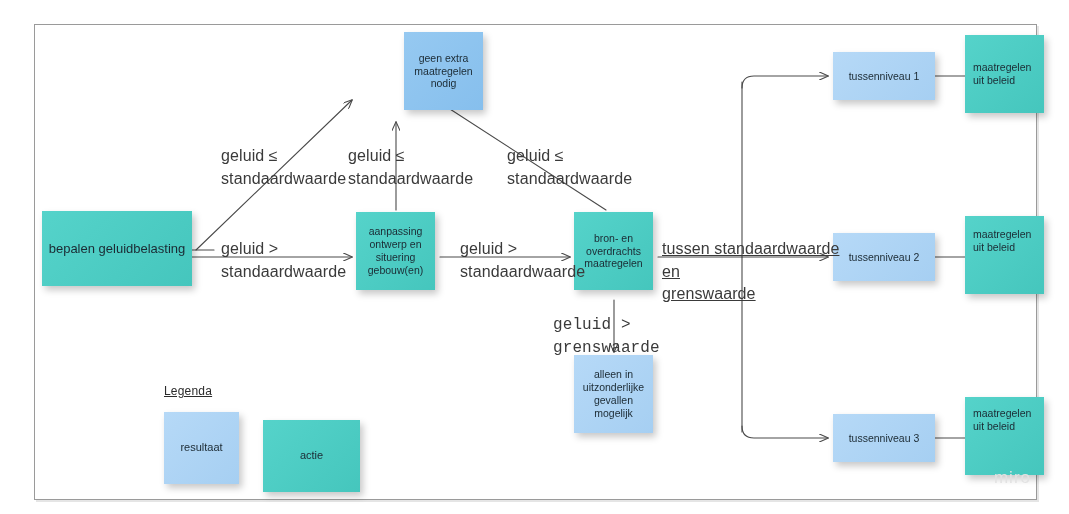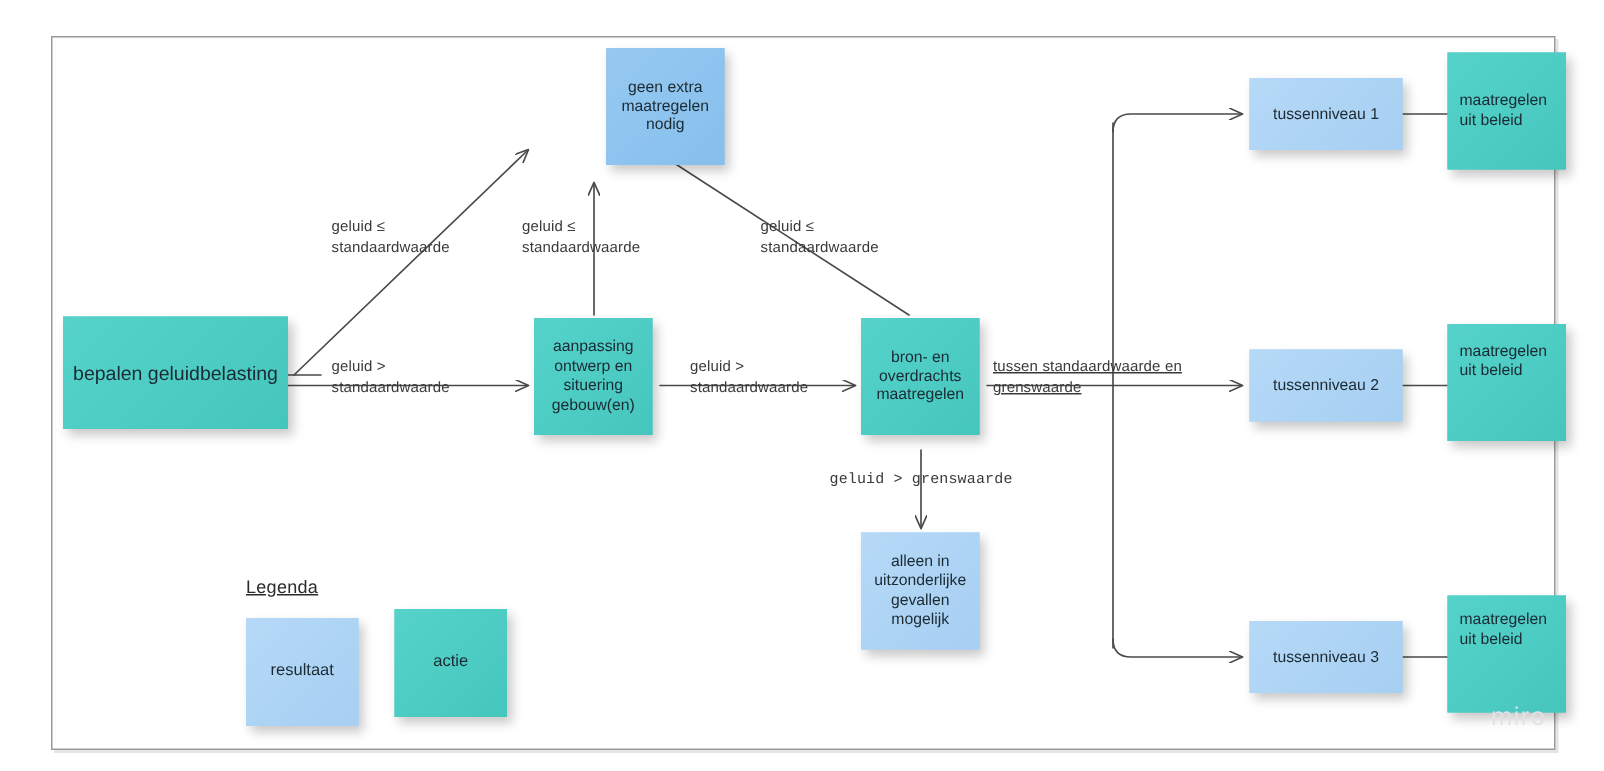--- a/index.html
+++ b/index.html
@@ -60,21 +60,21 @@
 
   
   svg.links {
     position: absolute;
     left: 0; top: 0;
     width: 1069px; height: 514px;
     pointer-events: none;
   }
   .edge-label {
     position: absolute;
-    font-size: 10px;
+    font-size: 16px;
     color: #3a3a3a;
     line-height: 1.42;
     white-space: pre-line;
     letter-spacing: 0.1px;
   }
   .legend-title {
     position: absolute;
     font-size: 12px;
     color: #2b2b2b;
     text-decoration: underline;
@@ -203,19 +203,19 @@
   <div class="edge-label" style="left:662px; top:238px; width:180px; text-align:left;text-decoration:underline;">tussen standaardwaarde en
 grenswaarde</div>
 
   <div class="edge-label" style="left:553px; top:314px; width:180px; text-align:left;font-family:Liberation Mono, monospace;">geluid &gt; grenswaarde</div>
 
   <div class="legend-title" style="left:164px; top:384px;">Legenda</div>
 
   <div class="note blue" style="left:164px; top:412px; width:75px; height:72px; font-size:11px;align-items:center;">
     <span class="txt">resultaat</span>
   </div>
-  <div class="note green" style="left:263px; top:406px; width:75px; height:72px; font-size:11px;">
+  <div class="note green" style="left:263px; top:420px; width:97px; height:72px; font-size:11px;">
     <span class="txt">actie</span>
   </div>
 
   <div class="miro-mark">miro</div>
 
 </div>
 
 </body></html>

